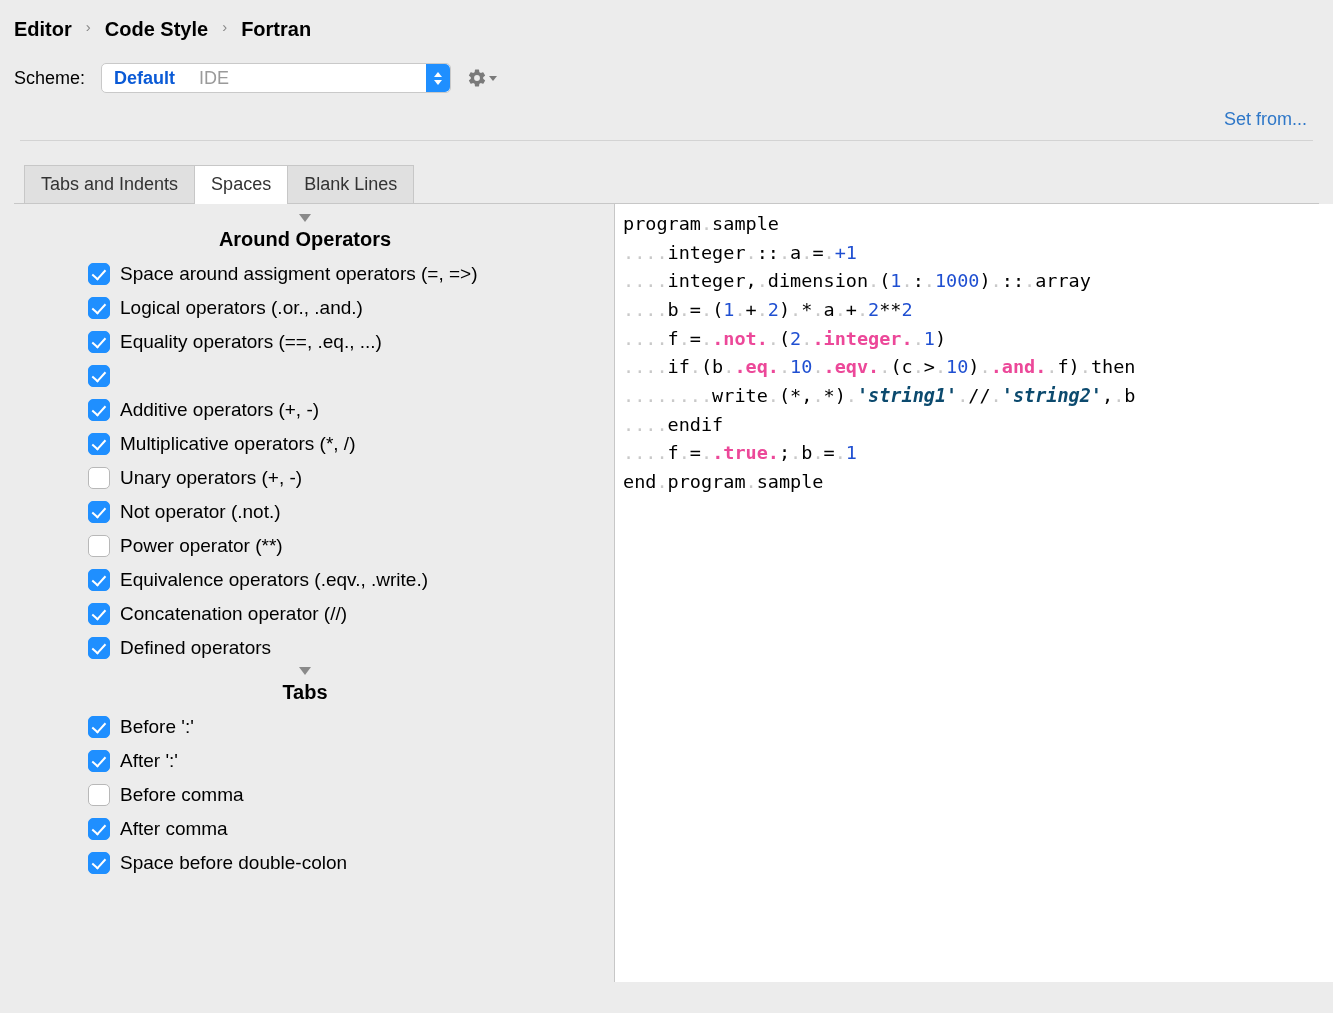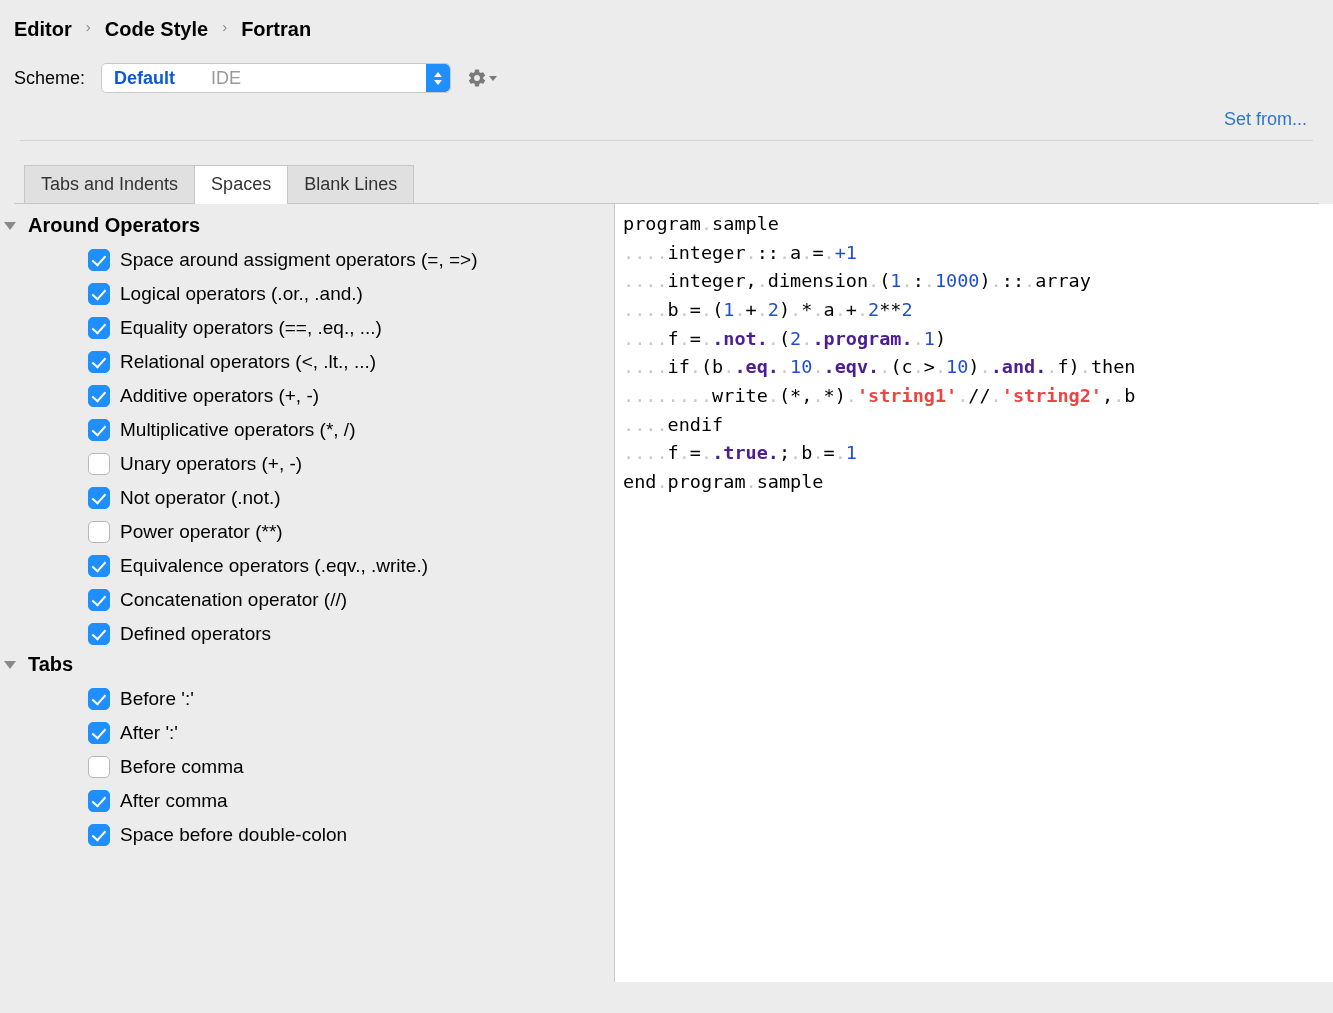--- a/index.html
+++ b/index.html
@@ -44,21 +44,21 @@
   width: 350px;
   position: relative;
   padding-left: 12px;
   font-size: 18px;
 }
 .scheme-select .value {
   color: #0a5ad6;
   font-weight: 700;
   margin-right: 24px;
 }
-.scheme-select .meta { color: #9a9a9a; margin-left: 12px; }
+.scheme-select .meta { color: #9a9a9a; }
 .scheme-select .arrows {
   position: absolute;
   right: 0; top: 0; bottom: 0;
   width: 24px;
   background: #1f8fff;
   border-top-right-radius: 5px;
   border-bottom-right-radius: 5px;
   display: flex;
   flex-direction: column;
   align-items: center;
@@ -140,24 +140,25 @@
 .leftpane {
   width: 615px;
   background: #ececec;
   border-right: 1px solid #c7c7c7;
   padding-top: 8px;
   overflow: hidden;
 }
 .group-title {
   display: flex;
   align-items: center;
-  gap: 12px;
+  gap: 6px;
   font-weight: 700;
   font-size: 20px;
   padding: 2px 8px 6px 4px;
+  flex-direction: column;
 }
 .tri-collapse {
   width: 0; height: 0;
   border-left: 6px solid transparent;
   border-right: 6px solid transparent;
   border-top: 8px solid #8a8a8a;
   cursor: pointer;
 }
 .opt-list {
   padding-left: 88px;
@@ -196,22 +197,22 @@
   background: #fff;
   padding: 6px 8px;
   font-family: Menlo, Monaco, Consolas, monospace;
   font-size: 18.5px;
   line-height: 1.55;
   white-space: pre;
   color: #000;
 }
 .ws { color: #c9c9c9; }
 .num { color: #1f4fd1; }
-.kw { color: #4c1d95; font-weight: 700; }
-.str { color: #ef4444; font-weight: 700; }
+.kw { color: #ec4899; font-weight: 700; }
+.str { color: #0c4a6e; font-weight: 700; font-style: italic; }
 </style>
 </head>
 <body>
 
 <div class="header">
   <div class="breadcrumb">
     <span>Editor</span>
     <span class="sep">›</span>
     <span>Code Style</span>
     <span class="sep">›</span>
@@ -256,21 +257,20 @@
         <div class="opt">
           <span class="cb checked"></span>
           <span>Logical operators (.or., .and.)</span>
         </div>
         <div class="opt">
           <span class="cb checked"></span>
           <span>Equality operators (==, .eq., ...)</span>
         </div>
         <div class="opt">
           <span class="cb checked"></span>
-          <span>Relational operators (&lt;, .lt., ...)</span>
         </div>
         <div class="opt">
           <span class="cb checked"></span>
           <span>Additive operators (+, -)</span>
         </div>
         <div class="opt">
           <span class="cb checked"></span>
           <span>Multiplicative operators (*, /)</span>
         </div>
         <div class="opt">
@@ -322,19 +322,19 @@
         <div class="opt">
           <span class="cb checked"></span>
           <span>Space before double-colon</span>
         </div>
       </div>
     </div>
   <div class="rightpane"><span>program</span><span class="ws">.</span><span>sample</span>
 <span class="ws">....</span><span>integer</span><span class="ws">.</span><span>::</span><span class="ws">.</span><span>a</span><span class="ws">.</span><span>=</span><span class="ws">.</span><span class="num">+1</span>
 <span class="ws">....</span><span>integer,</span><span class="ws">.</span><span>dimension</span><span class="ws">.</span><span>(</span><span class="num">1</span><span class="ws">.</span><span>:</span><span class="ws">.</span><span class="num">1000</span><span>)</span><span class="ws">.</span><span>::</span><span class="ws">.</span><span>array</span>
 <span class="ws">....</span><span>b</span><span class="ws">.</span><span>=</span><span class="ws">.</span><span>(</span><span class="num">1</span><span class="ws">.</span><span>+</span><span class="ws">.</span><span class="num">2</span><span>)</span><span class="ws">.</span><span>*</span><span class="ws">.</span><span>a</span><span class="ws">.</span><span>+</span><span class="ws">.</span><span class="num">2</span><span>**</span><span class="num">2</span>
-<span class="ws">....</span><span>f</span><span class="ws">.</span><span>=</span><span class="ws">.</span><span class="kw">.not.</span><span class="ws">.</span><span>(</span><span class="num">2</span><span class="ws">.</span><span class="kw">.program.</span><span class="ws">.</span><span class="num">1</span><span>)</span>
+<span class="ws">....</span><span>f</span><span class="ws">.</span><span>=</span><span class="ws">.</span><span class="kw">.not.</span><span class="ws">.</span><span>(</span><span class="num">2</span><span class="ws">.</span><span class="kw">.integer.</span><span class="ws">.</span><span class="num">1</span><span>)</span>
 <span class="ws">....</span><span>if</span><span class="ws">.</span><span>(b</span><span class="ws">.</span><span class="kw">.eq.</span><span class="ws">.</span><span class="num">10</span><span class="ws">.</span><span class="kw">.eqv.</span><span class="ws">.</span><span>(c</span><span class="ws">.</span><span>&gt;</span><span class="ws">.</span><span class="num">10</span><span>)</span><span class="ws">.</span><span class="kw">.and.</span><span class="ws">.</span><span>f)</span><span class="ws">.</span><span>then</span>
 <span class="ws">........</span><span>write</span><span class="ws">.</span><span>(*,</span><span class="ws">.</span><span>*)</span><span class="ws">.</span><span class="str">'string1'</span><span class="ws">.</span><span>//</span><span class="ws">.</span><span class="str">'string2'</span><span>,</span><span class="ws">.</span><span>b</span>
 <span class="ws">....</span><span>endif</span>
 <span class="ws">....</span><span>f</span><span class="ws">.</span><span>=</span><span class="ws">.</span><span class="kw">.true.</span><span>;</span><span class="ws">.</span><span>b</span><span class="ws">.</span><span>=</span><span class="ws">.</span><span class="num">1</span>
 <span>end</span><span class="ws">.</span><span>program</span><span class="ws">.</span><span>sample</span></div>
 </div>
 
 </body></html>

